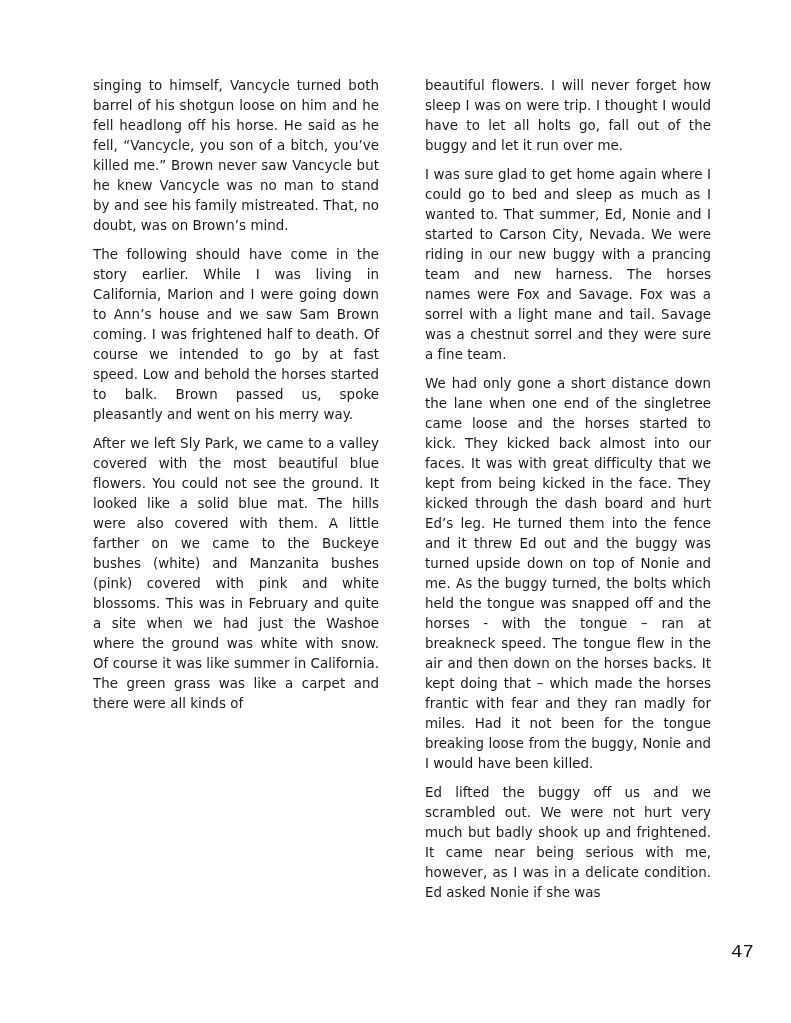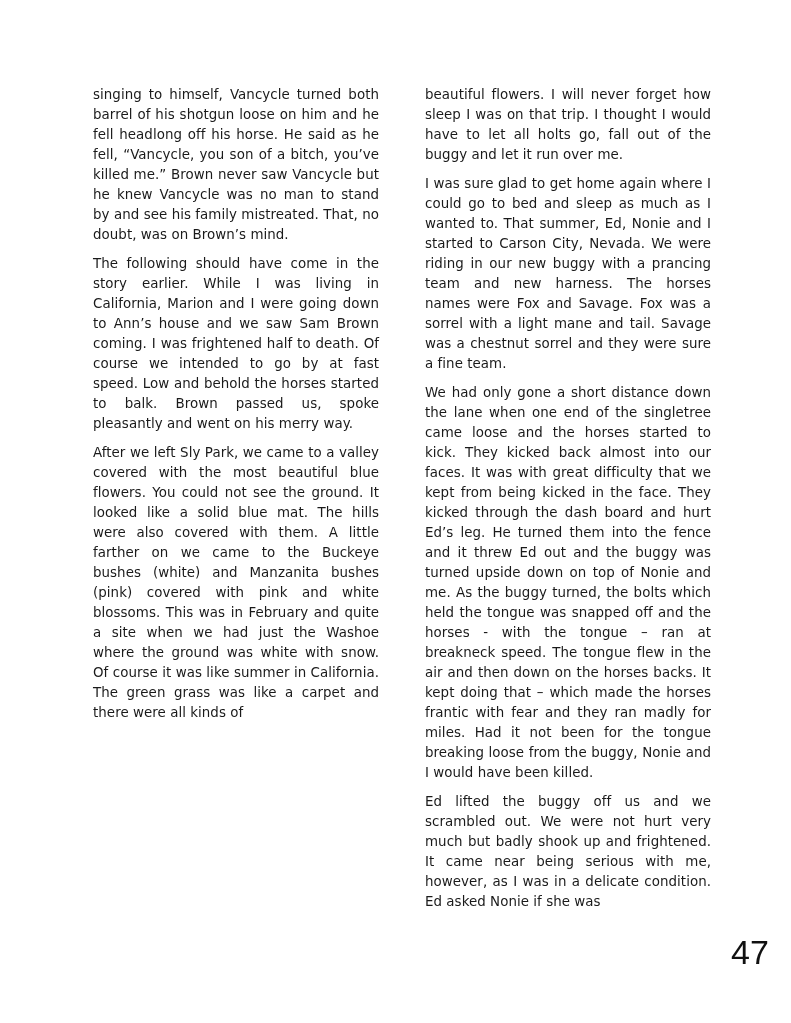--- a/index.html
+++ b/index.html
@@ -10,52 +10,52 @@
     body {
       width: 791px;
       height: 1023px;
       position: relative;
       overflow: hidden;
       font-family: "DejaVu Sans", sans-serif;
       color: #1a1a1a;
     }
     .column {
       position: absolute;
-      top: 85px;
+      top: 76px;
       width: 286px;
       font-size: 13.4px;
       line-height: 20px;
       text-align: justify;
       letter-spacing: 0.05px;
     }
     .col-left { left: 93px; }
     .col-right { left: 425px; }
     .column p {
       margin: 0 0 9px 0;
       hyphens: none;
     }
     .page-number {
       position: absolute;
       left: 731px;
       top: 936px;
-      font-size: 34px;
+      font-size: 19px;
       line-height: 32px;
       color: #111111;
-      font-family: Liberation Sans, sans-serif;
+      font-family: Liberation Mono, monospace;
     }
   </style>
 </head>
 <body>
 
 <div class="column col-left">
   <p>singing to himself, Vancycle turned both barrel of his shotgun loose on him and he fell headlong off his horse.  He said as he fell, “Vancycle, you son of a bitch, you’ve killed me.” Brown never saw Vancycle but he knew Vancycle was no man to stand by and see his family mistreated.  That, no doubt, was on Brown’s mind.</p>
   <p>The following should have come in the story earlier. While I was living in California, Marion and I were going down to Ann’s house and we saw Sam Brown coming.  I was frightened half to death.  Of course we intended to go by at fast speed.  Low and behold the horses started to balk.  Brown passed us, spoke pleasantly and went on his merry way.</p>
   <p>After we left Sly Park, we came to a valley covered with the most beautiful blue flowers.  You could not see the ground.  It looked like a solid blue mat. The hills were also covered with them. A little farther on we came to the Buckeye bushes (white) and Manzanita bushes (pink) covered with pink and white blossoms.  This was in February and quite a site when we had just the Washoe where the ground was white with snow.  Of course it was like summer in California. The green grass was like a carpet and there were all kinds of</p>
 </div>
 
 <div class="column col-right">
-  <p>beautiful flowers.  I will never forget how sleep I was on that trip.  I thought I would have to let all holts go, fall out of the buggy and let it run over me.</p>
+  <p>beautiful flowers.  I will never forget how sleep I was on were trip.  I thought I would have to let all holts go, fall out of the buggy and let it run over me.</p>
   <p>I was sure glad to get home again where I could go to bed and sleep as much as I wanted to. That summer, Ed, Nonie and I started to Carson City, Nevada. We were riding in our new buggy with a prancing team and new harness.  The horses names were Fox and Savage. Fox was a sorrel with a light mane and tail.  Savage was a chestnut sorrel and they were sure a fine team.</p>
   <p>We had only gone a short distance down the lane when one end of the singletree came loose and the horses started to kick.  They kicked back almost into our faces.  It was with great difficulty that we kept from being kicked in the face. They kicked through the dash board and hurt Ed’s leg.  He turned them into the fence and it threw Ed out and the buggy was turned upside down on top of Nonie and me.  As the buggy turned, the bolts which held the tongue was snapped off and the horses - with the tongue – ran at breakneck speed.  The tongue flew in the air and then down on the horses backs.  It kept doing that – which made the horses frantic with fear and they ran madly for miles.  Had it not been for the tongue breaking loose from the buggy, Nonie and I would  have been killed.</p>
   <p>Ed lifted the buggy off us and we scrambled out. We were not hurt very much but badly shook up and frightened.  It came near being serious with me, however, as I was in a delicate condition.  Ed asked Nonie if she was</p>
 </div>
 
 <div class="page-number">47</div>
 
 </body></html>

